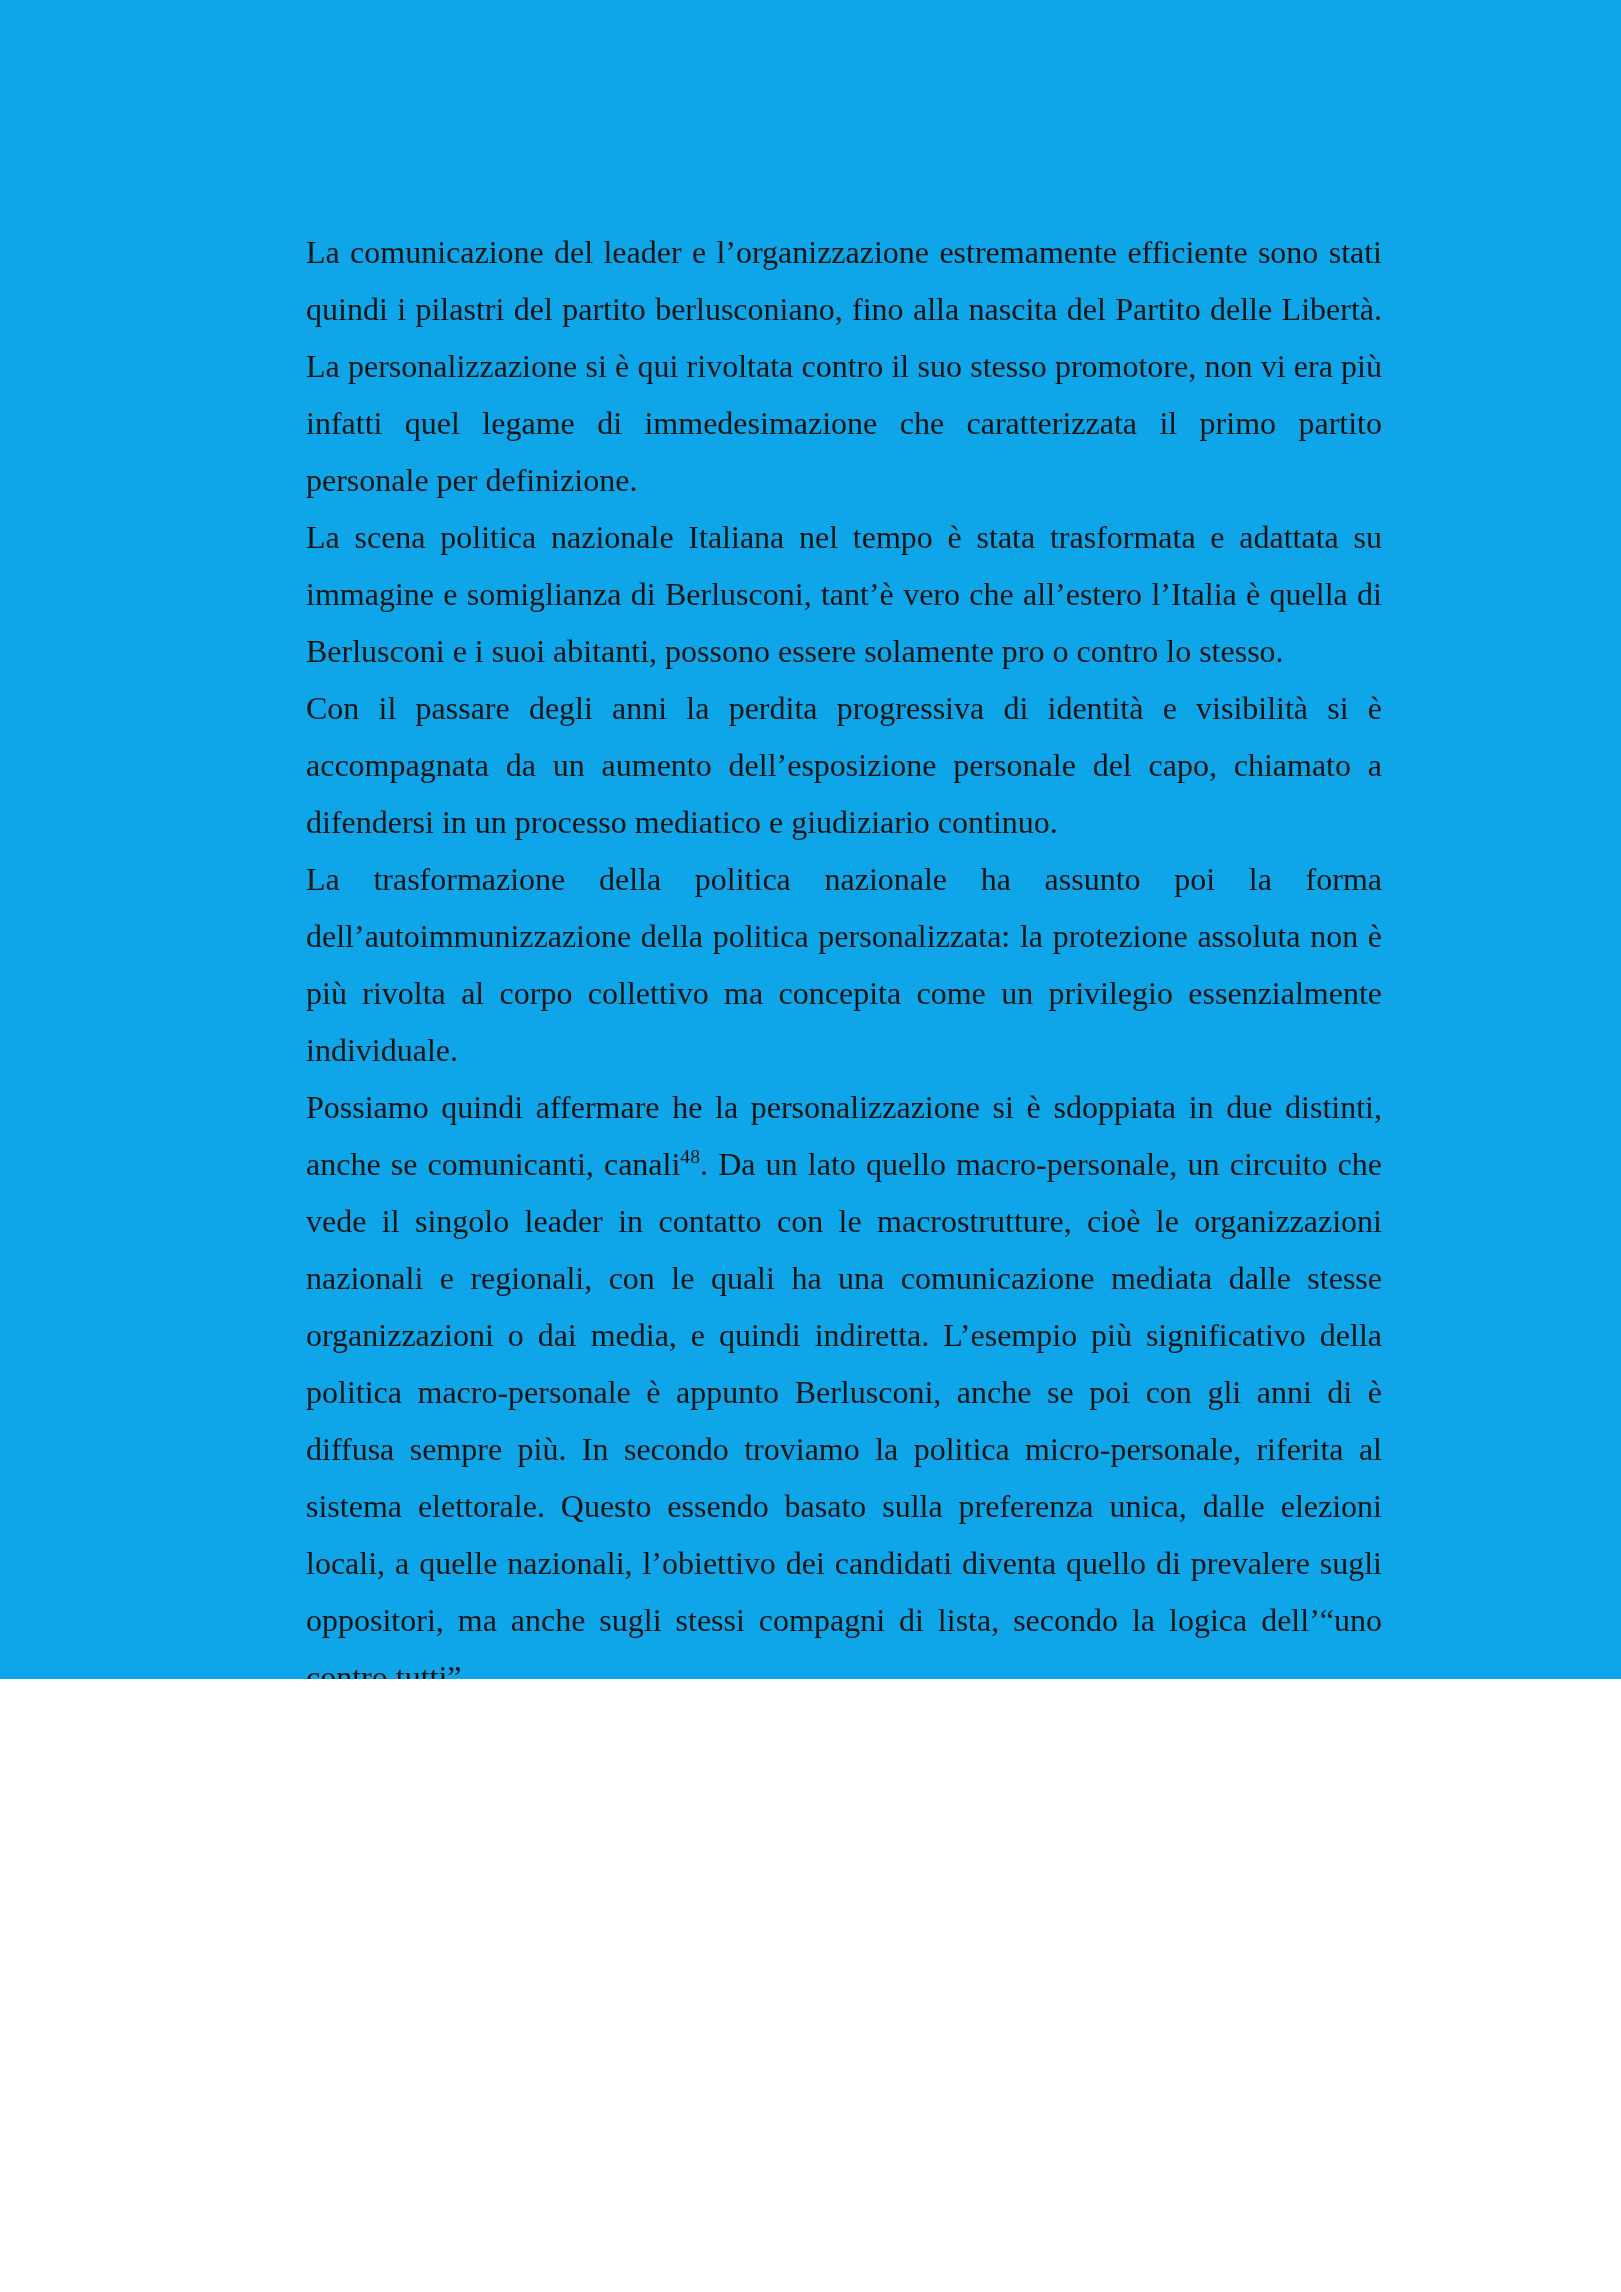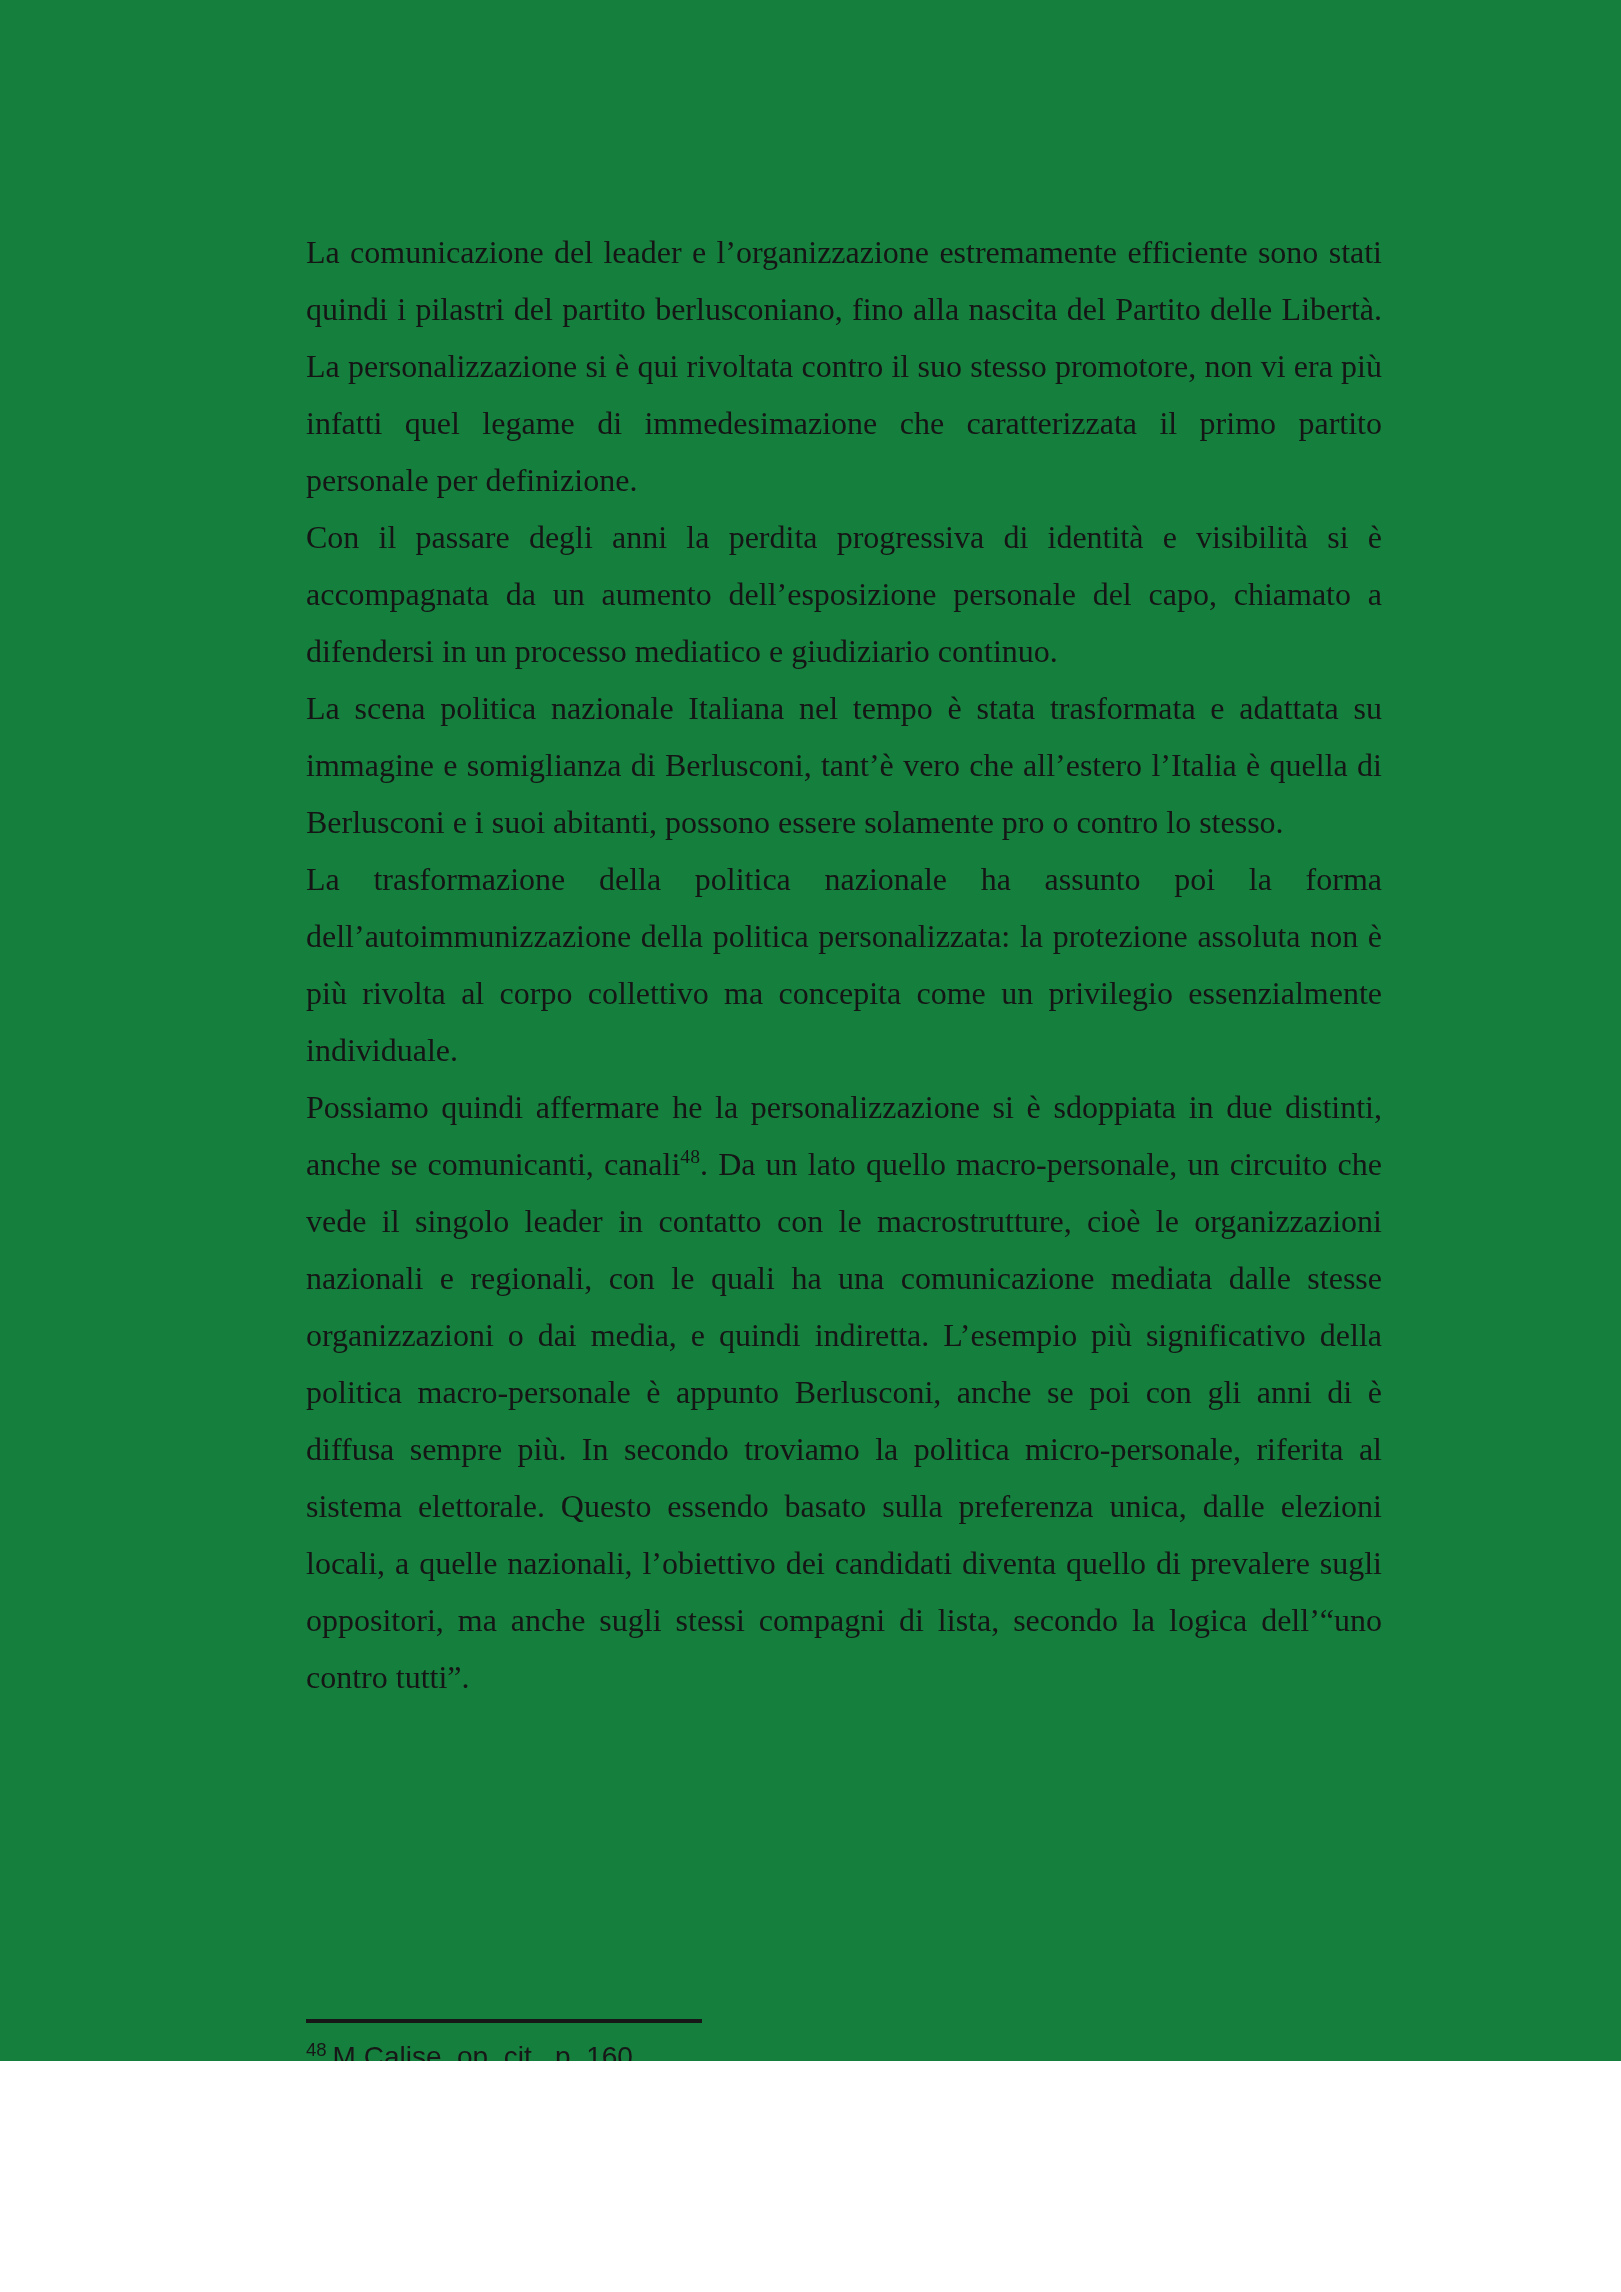--- a/index.html
+++ b/index.html
@@ -8,22 +8,22 @@
       height: 2293px;
       background: #ffffff;
       position: relative;
       font-family: "Liberation Serif", serif;
       color: #151515;
     }
     .page {
       position: absolute;
       left: 0; top: 0;
       width: 1621px;
-      height: 2061px;
-      background: #15803d;
+      height: 1679px;
+      background: #0ea5e9;
       overflow: hidden;
     }
     .body-text {
       position: absolute;
       left: 306px;
       top: 224px;
       width: 1076px;
     }
     .para {
       margin: 0;
@@ -70,22 +70,22 @@
       color: #171717;
     }
   </style>
 </head>
 <body>
 
 <div class="page">
 
   <div class="body-text">
       <p class="para"><span>La comunicazione del leader  e l’organizzazione estremamente efficiente sono stati quindi i pilastri del partito berlusconiano, fino alla nascita del Partito delle Libertà. La personalizzazione si è qui rivoltata contro il suo stesso promotore, non vi era più infatti quel legame di immedesimazione che caratterizzata il primo partito personale per definizione.</span></p>
+      <p class="para"><span>La scena politica nazionale Italiana nel tempo è stata trasformata e adattata su immagine e somiglianza di Berlusconi, tant’è vero che all’estero l’Italia è quella di Berlusconi e i suoi abitanti, possono essere solamente pro o contro lo stesso.</span></p>
       <p class="para"><span>Con il passare degli anni la perdita progressiva di identità e visibilità si è accompagnata da un aumento dell’esposizione personale del capo, chiamato a difendersi in un processo mediatico e giudiziario continuo.</span></p>
-      <p class="para"><span>La scena politica nazionale Italiana nel tempo è stata trasformata e adattata su immagine e somiglianza di Berlusconi, tant’è vero che all’estero l’Italia è quella di Berlusconi e i suoi abitanti, possono essere solamente pro o contro lo stesso.</span></p>
       <p class="para"><span>La trasformazione della politica nazionale ha assunto poi la forma dell’autoimmunizzazione della politica personalizzata: la protezione assoluta non è più rivolta al corpo collettivo ma concepita come un privilegio essenzialmente individuale.</span></p>
       <p class="para"><span>Possiamo quindi affermare he la personalizzazione si è sdoppiata in due distinti, anche se comunicanti, canali</span><sup>48</sup><span>. Da un lato quello macro-personale, un circuito che vede il singolo leader in contatto con le macrostrutture, cioè le organizzazioni nazionali e regionali, con le quali ha una comunicazione mediata dalle stesse organizzazioni o dai media, e quindi indiretta. L’esempio più significativo della politica macro-personale è appunto Berlusconi, anche se poi con gli anni di è diffusa sempre più. In secondo troviamo la politica micro-personale, riferita al sistema elettorale. Questo essendo basato sulla preferenza unica, dalle elezioni locali, a quelle nazionali, l’obiettivo dei candidati diventa quello di  prevalere sugli oppositori, ma anche sugli stessi compagni di lista, secondo la logica dell’“uno contro tutti”.</span></p>
     </div>
 
   <div class="footnote-sep"></div>
 
   <div class="footnote"><sup>48</sup><span>M.Calise, op. cit., p. 160.</span></div>
 
   <div class="page-number">36</div>
 

